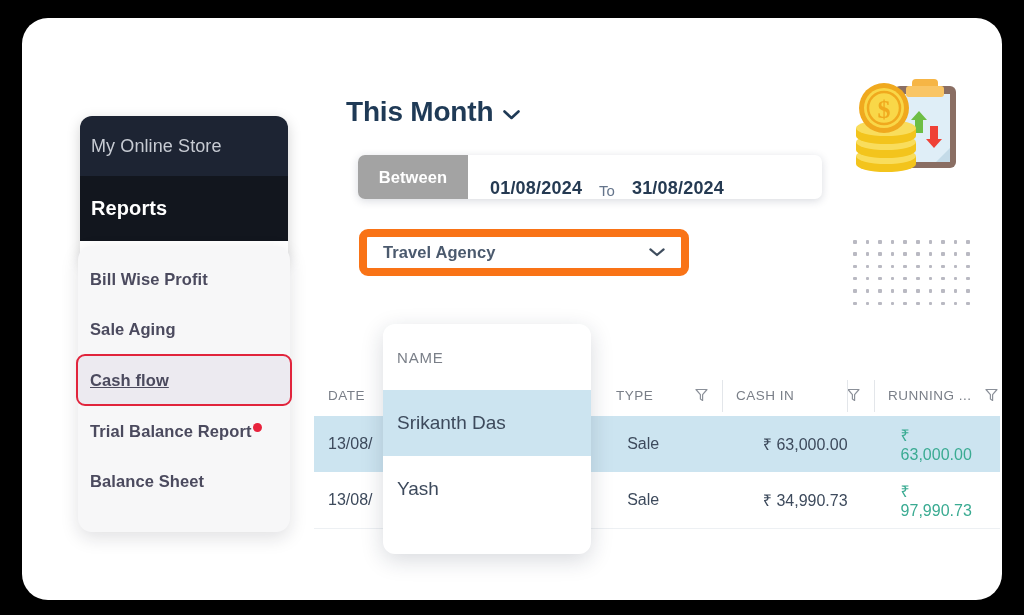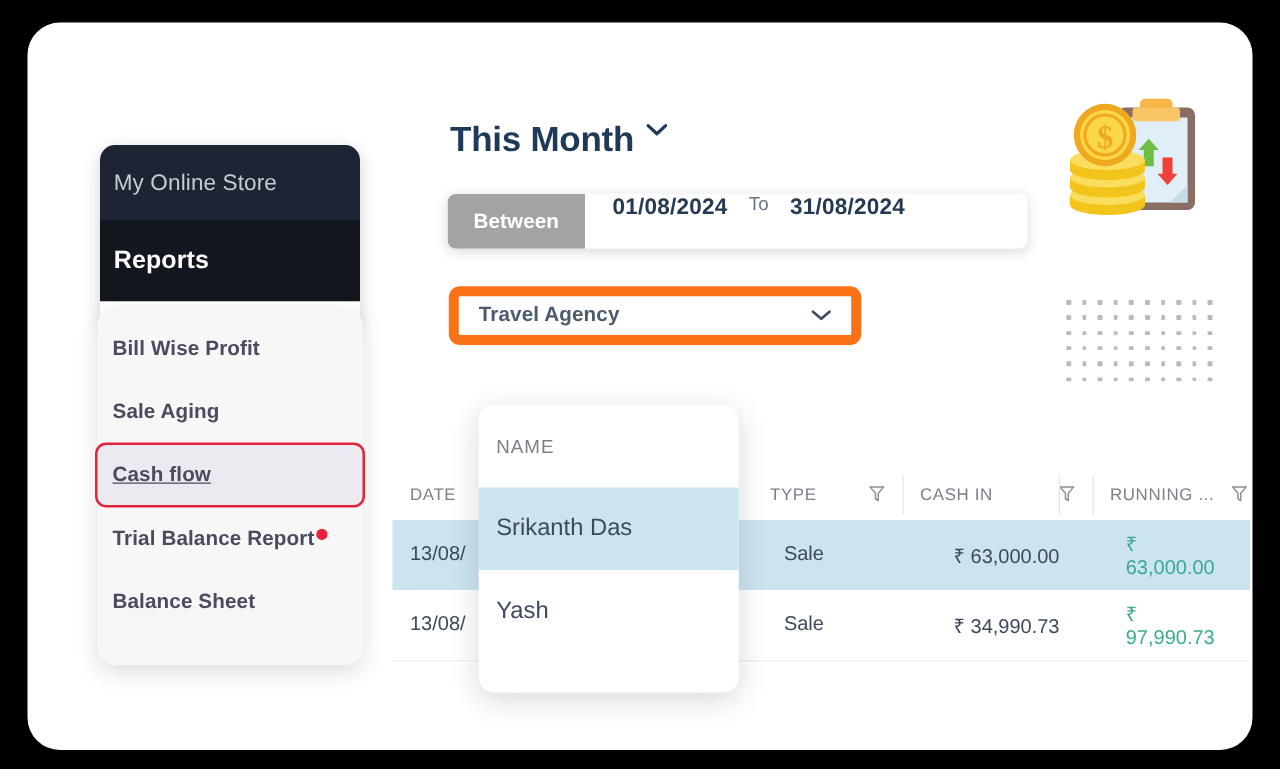--- a/index.html
+++ b/index.html
@@ -87,22 +87,22 @@
     border-radius: 50%;
     background: #e8223c;
     display: inline-block;
     margin-left: 1px;
     margin-bottom: 7px;
   }
 
   
   .this-month {
     position: absolute;
-    left: 338px; top: 78px;
-    display: flex; align-items: flex-start;
+    left: 324px; top: 78px;
+    display: flex; align-items: center;
     gap: 10px;
   }
   .this-month .tm-label {
     font-size: 28px;
     font-weight: bold;
     color: #1f3a56;
     letter-spacing: -.2px;
   }
   .chev-lg {
     width: 17px; height: 10px;
@@ -124,21 +124,21 @@
     width: 110px;
     background: #a3a3a3;
     color: #ffffff;
     font-size: 16.5px;
     font-weight: bold;
     display: flex; align-items: center; justify-content: center;
     letter-spacing: .1px;
   }
   .date-bar .dates {
     flex: 1;
-    display: flex; align-items: flex-start;
+    display: flex; align-items: flex-end;
     gap: 17px;
     padding-left: 22px;
   }
   .date-val {
     font-size: 18px;
     font-weight: bold;
     color: #253a52;
     letter-spacing: .2px;
   }
   .date-to {

